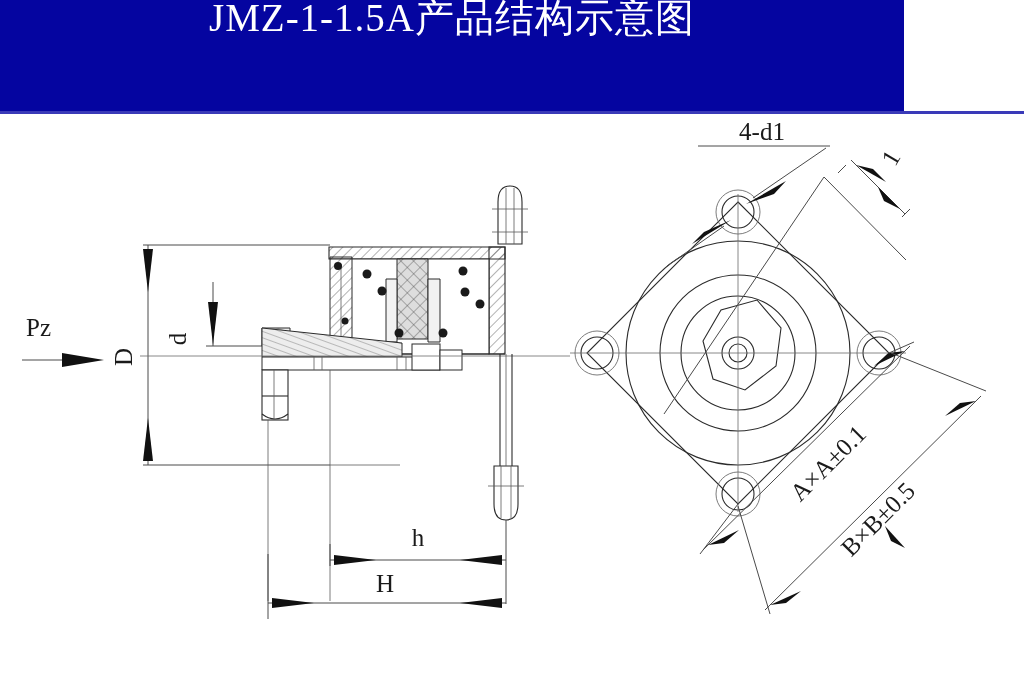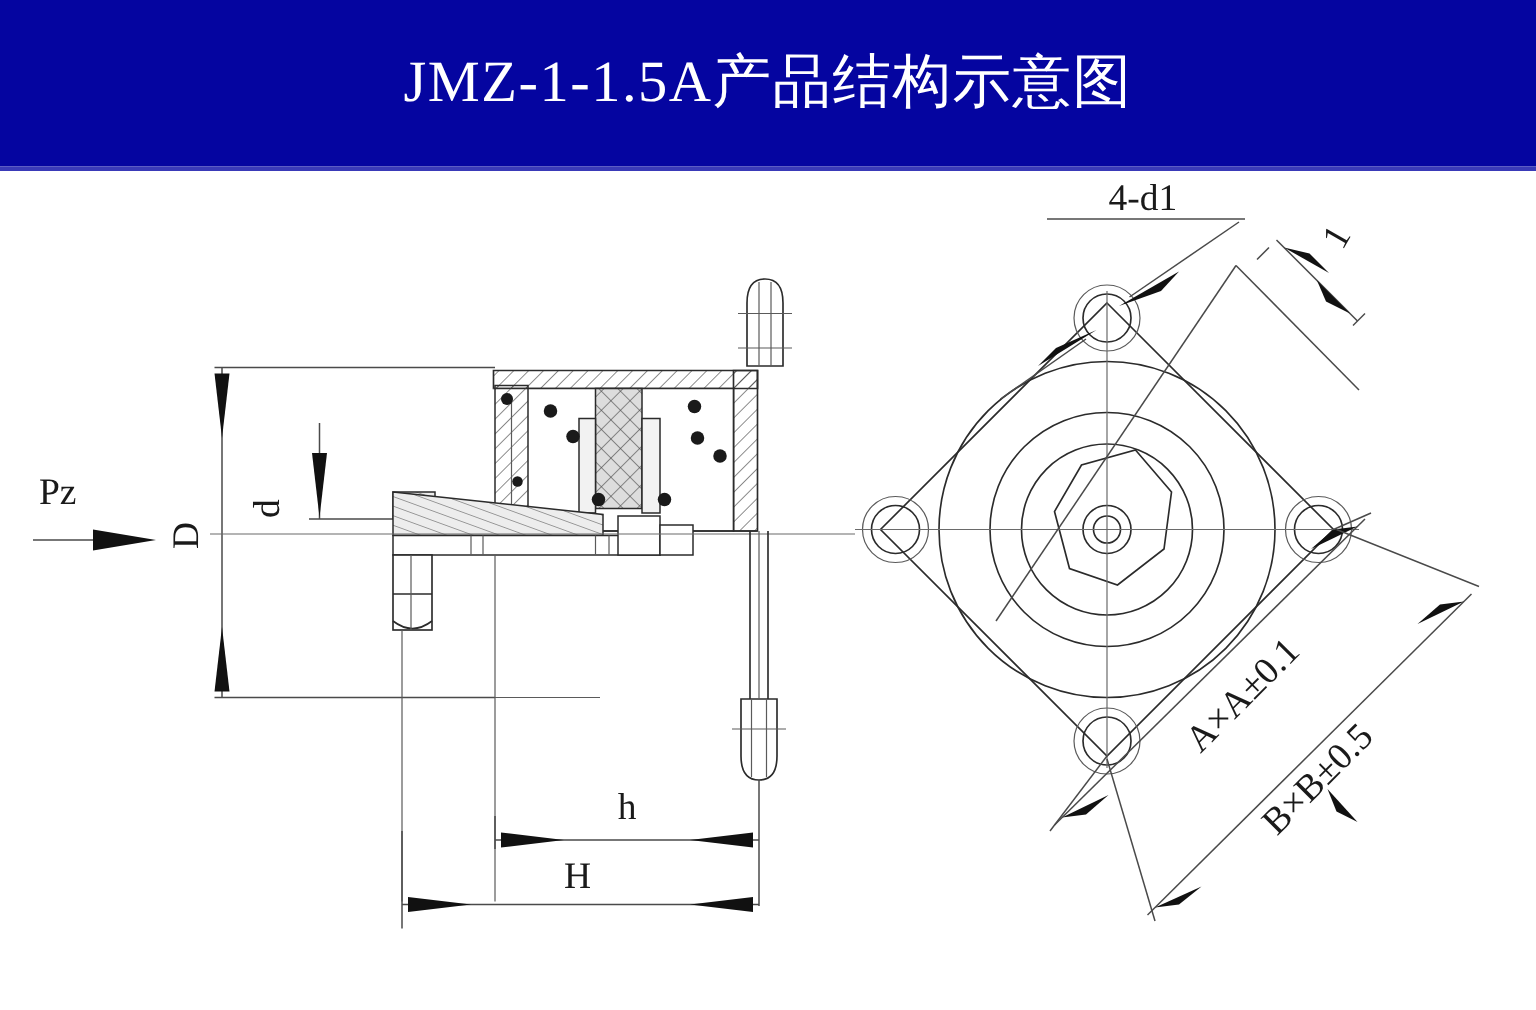--- a/index.html
+++ b/index.html
@@ -17,25 +17,24 @@
     position: relative;
     width: 1024px;
     height: 673px;
     background: #ffffff;
   }
   
   #title-banner {
     position: absolute;
     left: 0;
     top: 0;
-    width: 1024px;
+    width: 904px;
     height: 111px;
     background: #0505a0;
     display: flex;
-    align-items: center;
     justify-content: center;
   }
   #title-banner-underline {
     position: absolute;
     left: 0;
     top: 111px;
     width: 1024px;
     height: 3px;
     background: #3a3ab8;
   }

